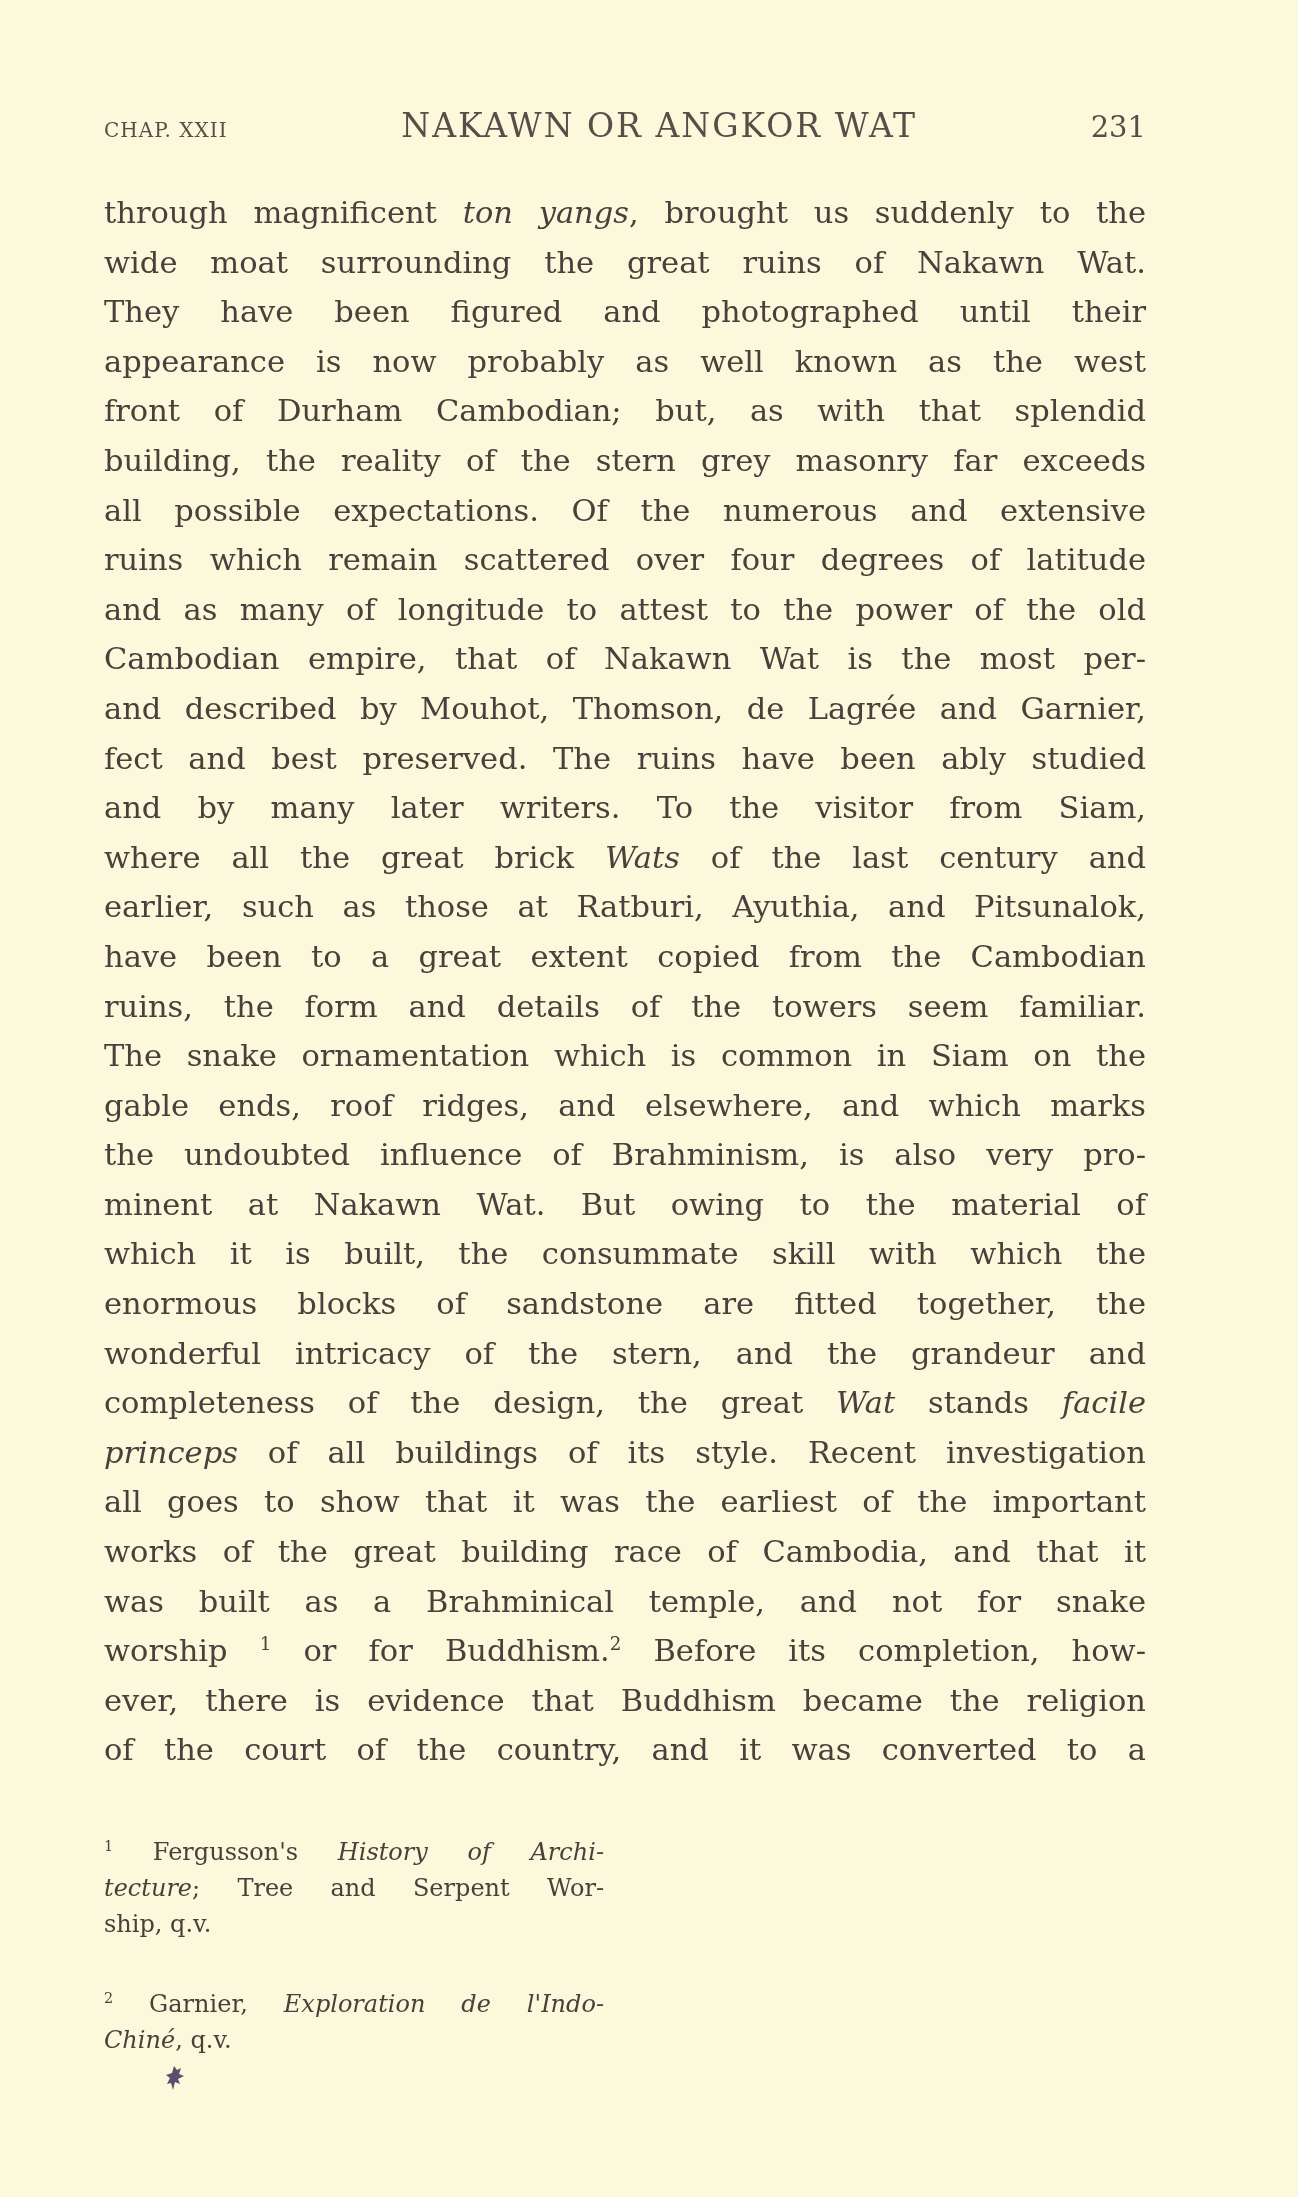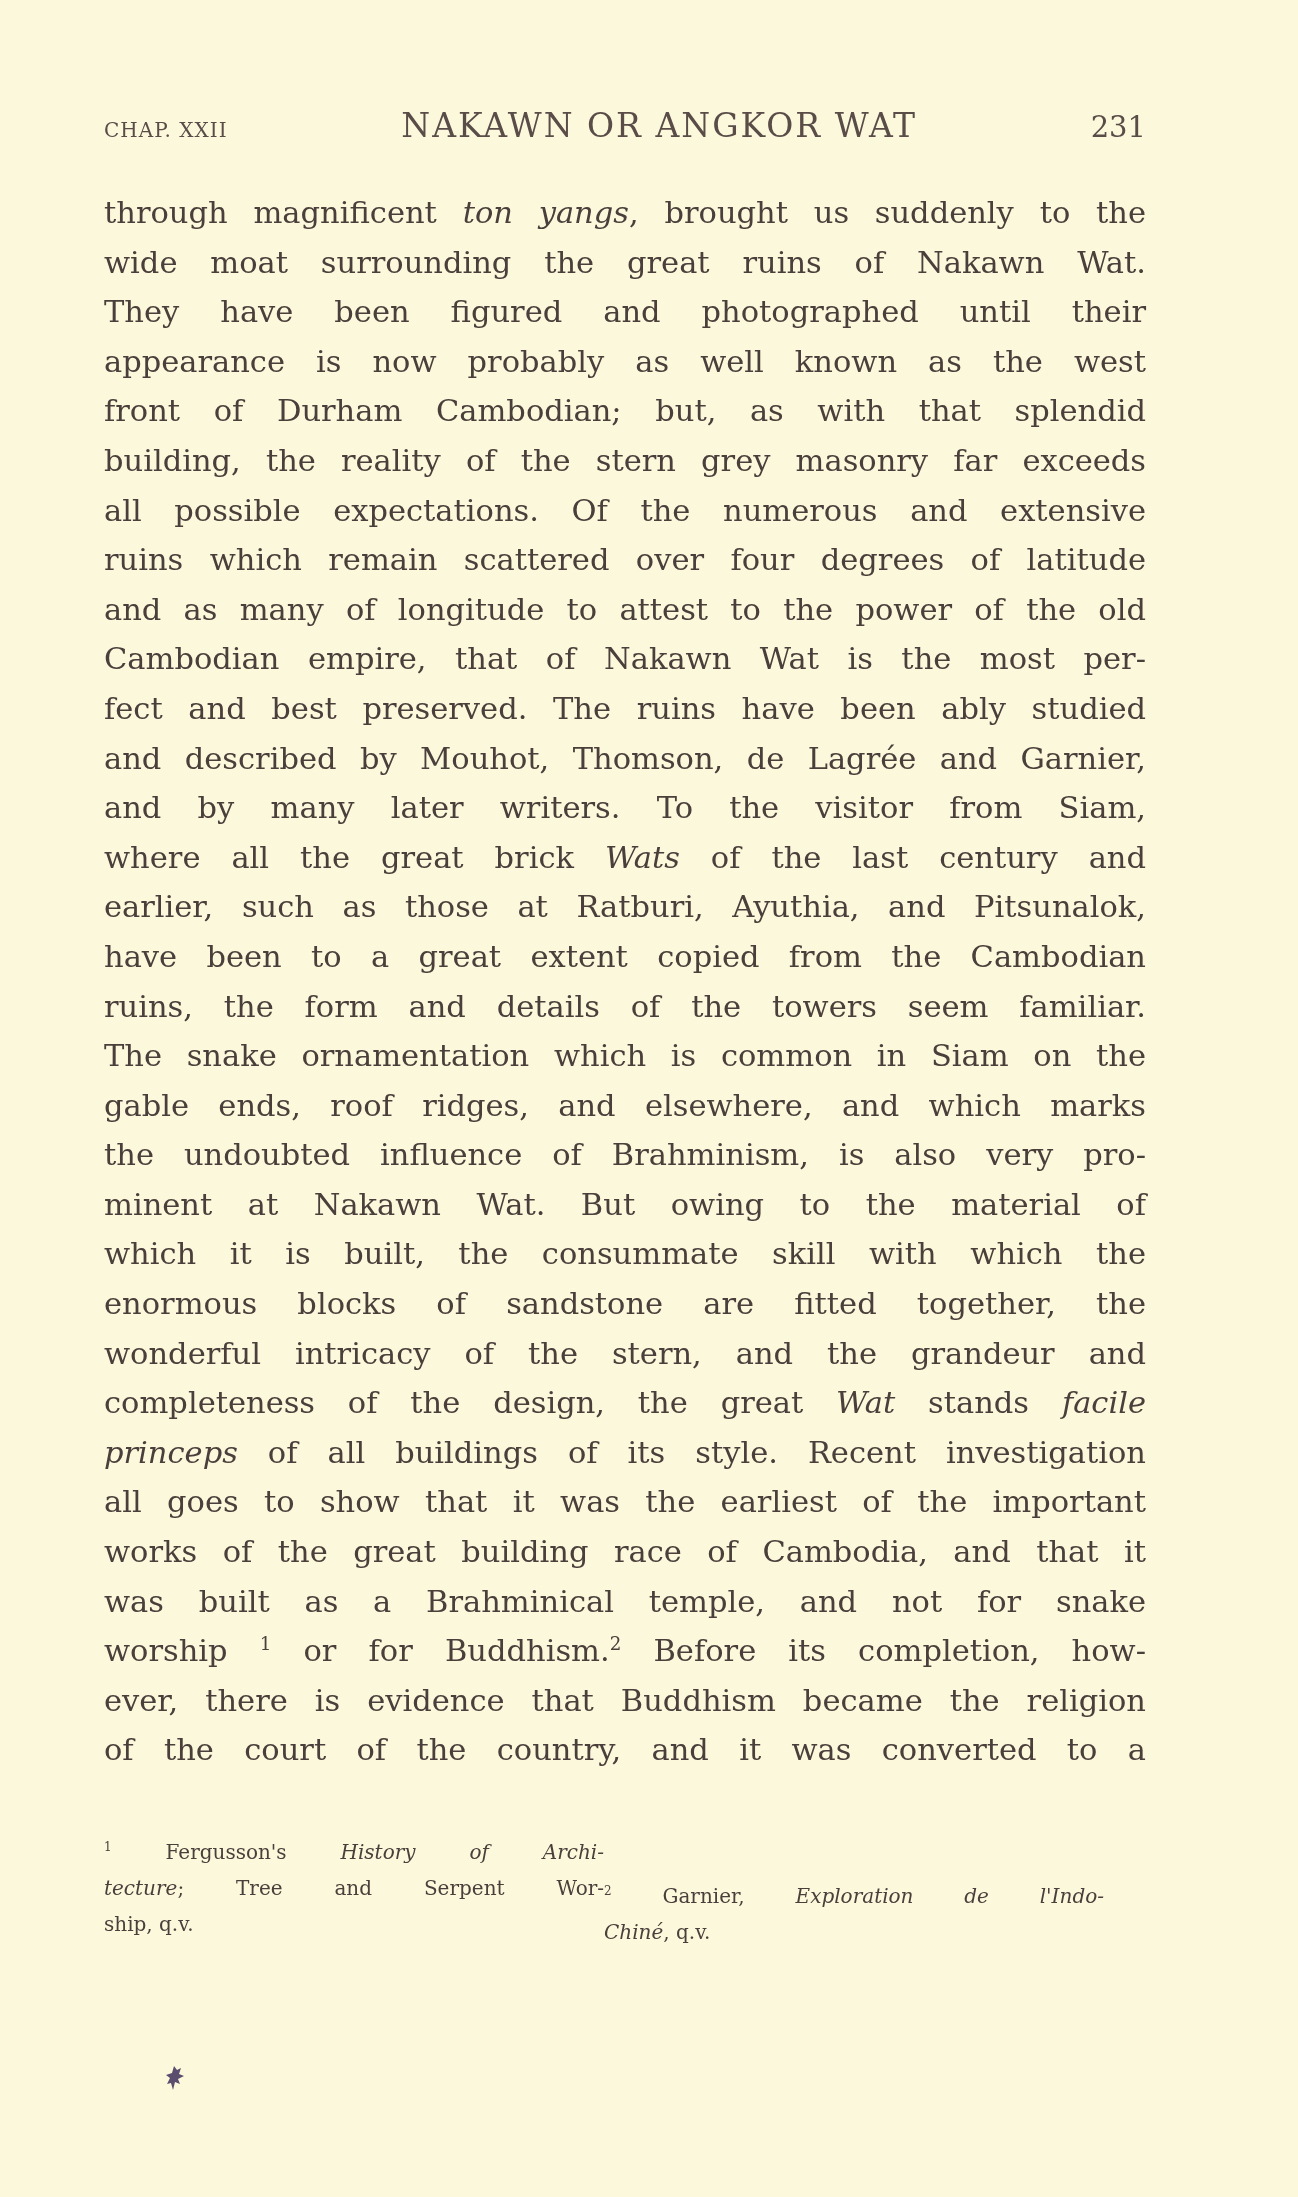--- a/index.html
+++ b/index.html
@@ -21,21 +21,21 @@
   .rh-title { font-size: 33px; letter-spacing: 2px; }
   .rh-page { font-size: 29px; }
   .body-text {
     position: absolute; top: 188px; left: 104px; width: 1042px;
     font-size: 30.5px; line-height: 49.6px;
   }
   .line { display: block; text-align: justify; text-align-last: justify; white-space: nowrap; height: 49.6px; }
   .footnotes {
     position: absolute; top: 1834px; left: 104px; width: 1042px;
     display: flex; justify-content: flex-start;
-    font-size: 20px; line-height: 36px;
+    font-size: 24px; line-height: 36px; flex-direction: column;
   }
   .fn-left { width: 500px; }
   .fn-right { width: 500px; margin-top: 44px; }
   .fn-line { display: block; white-space: nowrap; }
   .fn-line.j { text-align: justify; text-align-last: justify; }
   sup { font-size: 60%; line-height: 0; vertical-align: super; }
   i { font-style: italic; }
   .ink-mark {
     position: absolute; left: 164px; top: 2064px; width: 24px; height: 32px;
   }
@@ -55,22 +55,22 @@
       <span class="line">through magnificent <i>ton yangs</i>, brought us suddenly to the</span>
       <span class="line">wide moat surrounding the great ruins of Nakawn Wat.</span>
       <span class="line">They have been figured and photographed until their</span>
       <span class="line">appearance is now probably as well known as the west</span>
       <span class="line">front of Durham Cambodian; but, as with that splendid</span>
       <span class="line">building, the reality of the stern grey masonry far exceeds</span>
       <span class="line">all possible expectations. Of the numerous and extensive</span>
       <span class="line">ruins which remain scattered over four degrees of latitude</span>
       <span class="line">and as many of longitude to attest to the power of the old</span>
       <span class="line">Cambodian empire, that of Nakawn Wat is the most per-</span>
+      <span class="line">and described by Mouhot, Thomson, de Lagrée and Garnier,</span>
       <span class="line">fect and best preserved. The ruins have been ably studied</span>
-      <span class="line">and described by Mouhot, Thomson, de Lagrée and Garnier,</span>
       <span class="line">and by many later writers. To the visitor from Siam,</span>
       <span class="line">where all the great brick <i>Wats</i> of the last century and</span>
       <span class="line">earlier, such as those at Ratburi, Ayuthia, and Pitsunalok,</span>
       <span class="line">have been to a great extent copied from the Cambodian</span>
       <span class="line">ruins, the form and details of the towers seem familiar.</span>
       <span class="line">The snake ornamentation which is common in Siam on the</span>
       <span class="line">gable ends, roof ridges, and elsewhere, and which marks</span>
       <span class="line">the undoubted influence of Brahminism, is also very pro-</span>
       <span class="line">minent at Nakawn Wat. But owing to the material of</span>
       <span class="line">which it is built, the consummate skill with which the</span>

